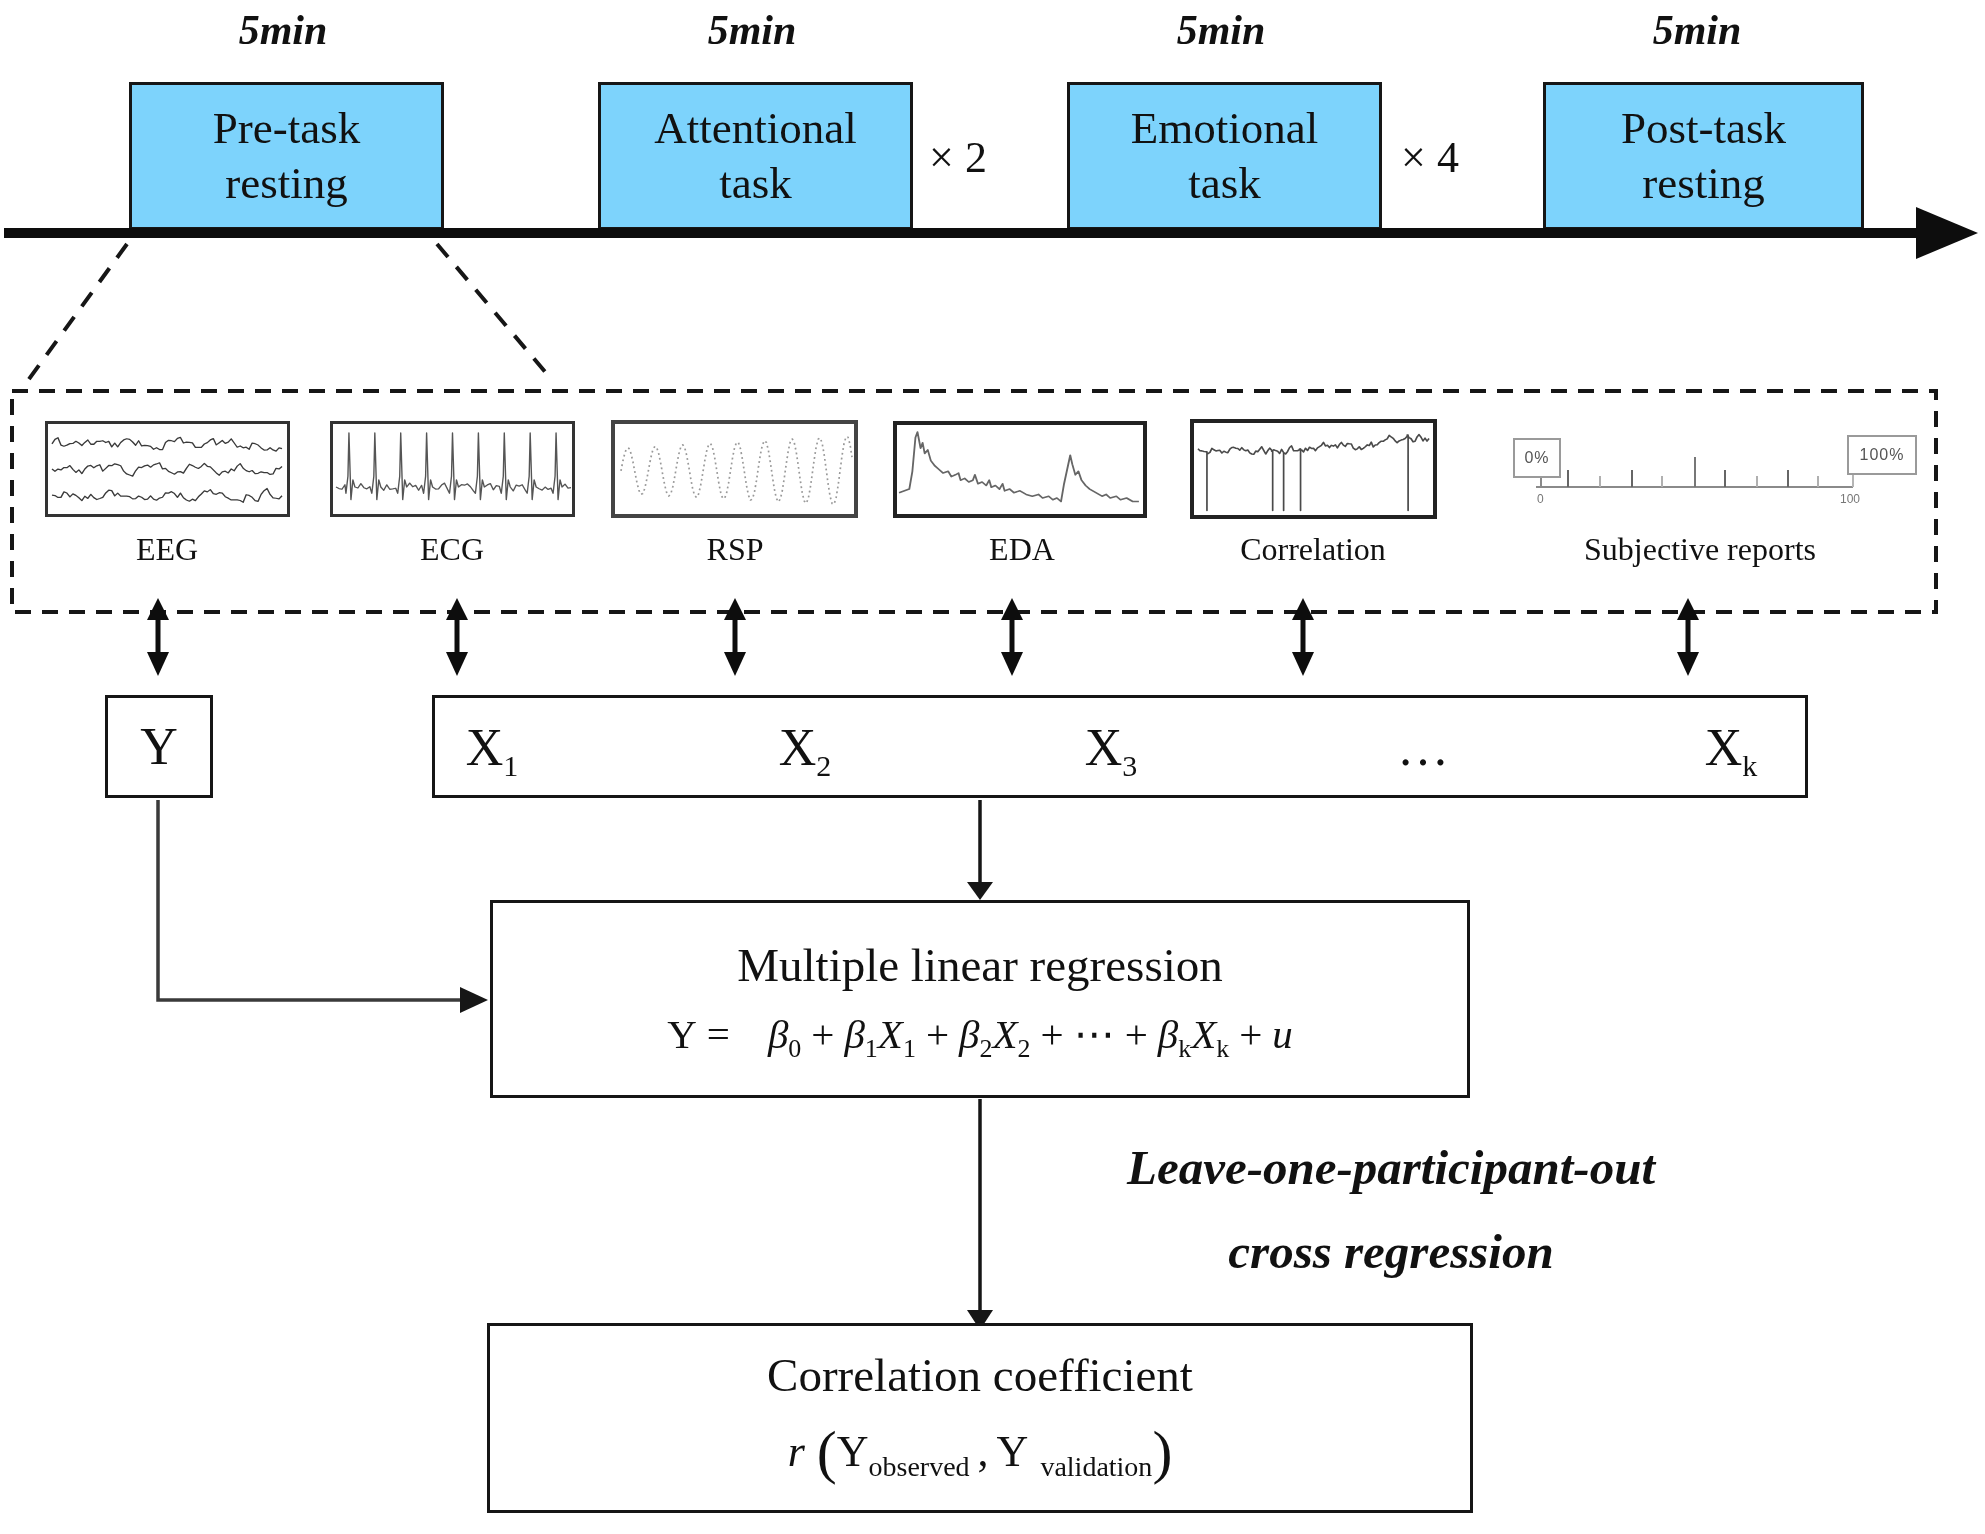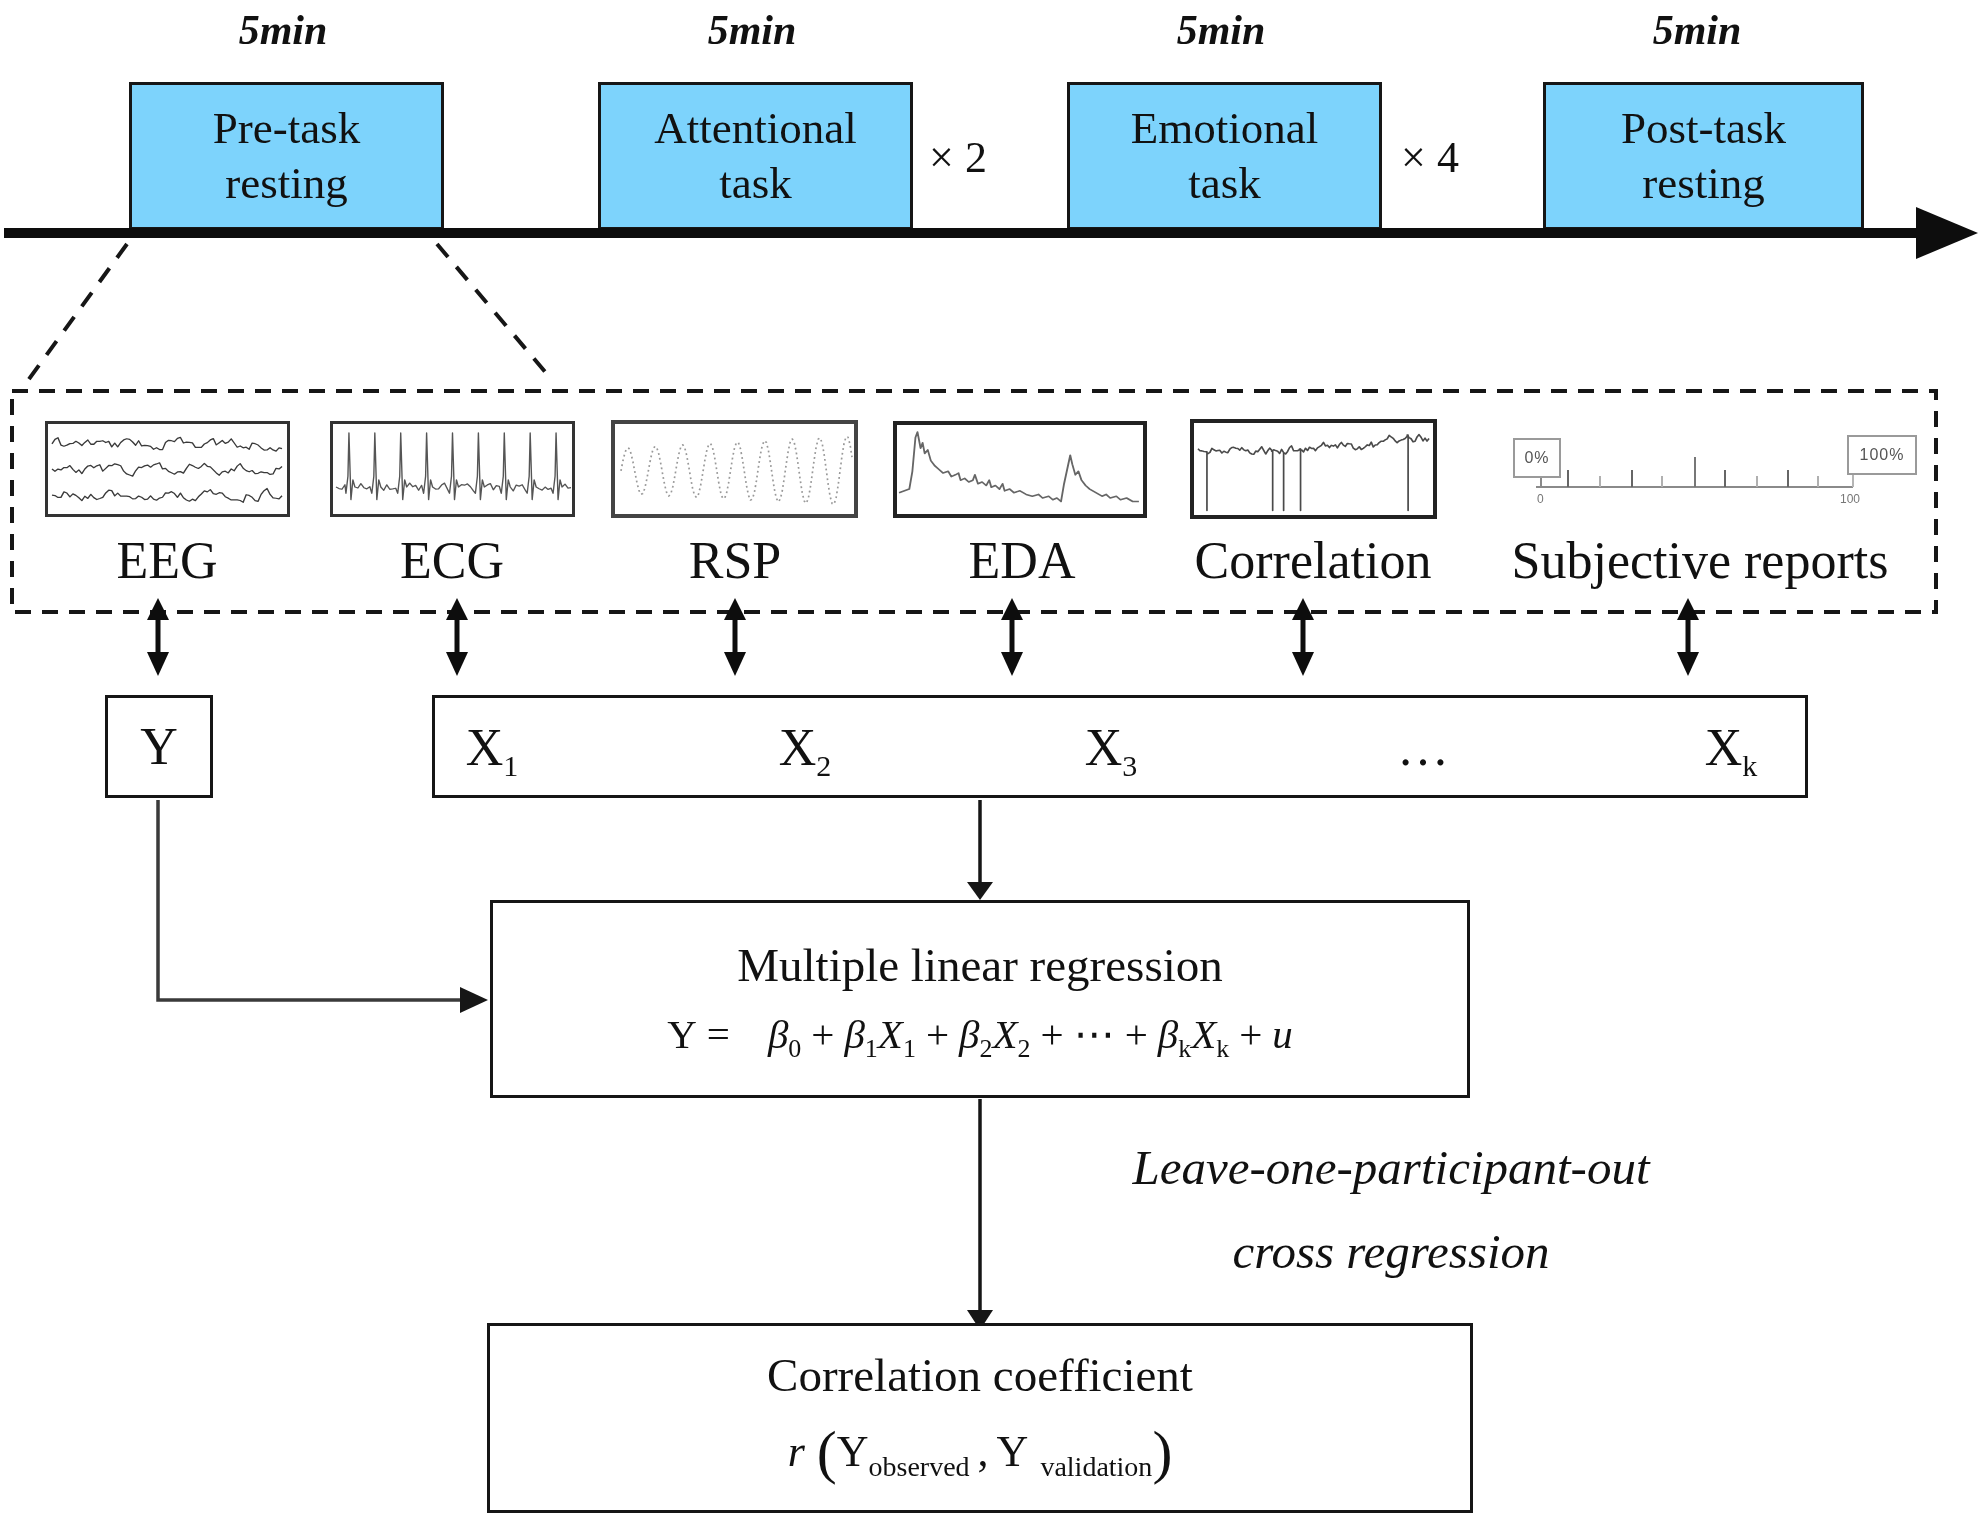--- a/index.html
+++ b/index.html
@@ -13,21 +13,21 @@
   .phase{position:absolute;top:82px;height:148px;border:3px solid #161616;
          box-sizing:border-box;display:flex;align-items:center;justify-content:center;
          background:#7dd3fc;}
   .phase span{display:block;width:252px;text-align:center;font-size:45px;line-height:1.22;}
   .mult{position:absolute;transform:translate(-50%,-50%);font-size:44px;white-space:nowrap;}
 
   
   .panel{position:absolute;box-sizing:border-box;background:#fff;}
   .panel svg{display:block;width:100%;height:100%;}
   .siglabel{position:absolute;top:531px;transform:translateX(-50%);
-            font-size:52px;white-space:nowrap;text-align:right;}
+            font-size:32px;white-space:nowrap;text-align:right;}
 
   
   .vasbox{position:absolute;border:2px solid #9a9a9a;color:#555;background:#fff;
           display:flex;align-items:center;justify-content:center;
           font-family:"Liberation Sans",sans-serif;letter-spacing:1px;}
   .vasnum{position:absolute;font-family:"Liberation Sans",sans-serif;
           font-size:12px;color:#777;}
 
   
   .varbox{position:absolute;border:3px solid #161616;box-sizing:border-box;background:#fff;}
@@ -40,21 +40,21 @@
   .bigbox{position:absolute;border:3px solid #161616;box-sizing:border-box;background:#fff;
           text-align:center;}
   .bigtitle{font-size:47px;margin-top:35px;}
   .bigformula{font-size:41px;margin-top:18px;white-space:nowrap;}
   .it{font-style:italic;}
   .bigformula sub{font-size:26px;line-height:0;}
   .eq{margin:0 18px 0 10px;}
   .op{margin:0 10px;}
 
   .valtext{position:absolute;transform:translateX(-50%);font-style:italic;
-           font-size:49px;line-height:1.72;text-align:center;white-space:nowrap;}
+           font-size:49px;line-height:1.72;text-align:center;white-space:nowrap;font-weight:bold;}
 
   .corrformula{font-size:44px;margin-top:16px;white-space:nowrap;}
   .corrformula .paren{font-size:60px;font-weight:400;vertical-align:-6px;}
   .corrformula sub{font-size:28px;line-height:0;}
   .corrformula .comma{margin:0 8px;}
   .corrformula .gap{display:inline-block;width:12px;}
 </style>
 </head>
 <body>
 

